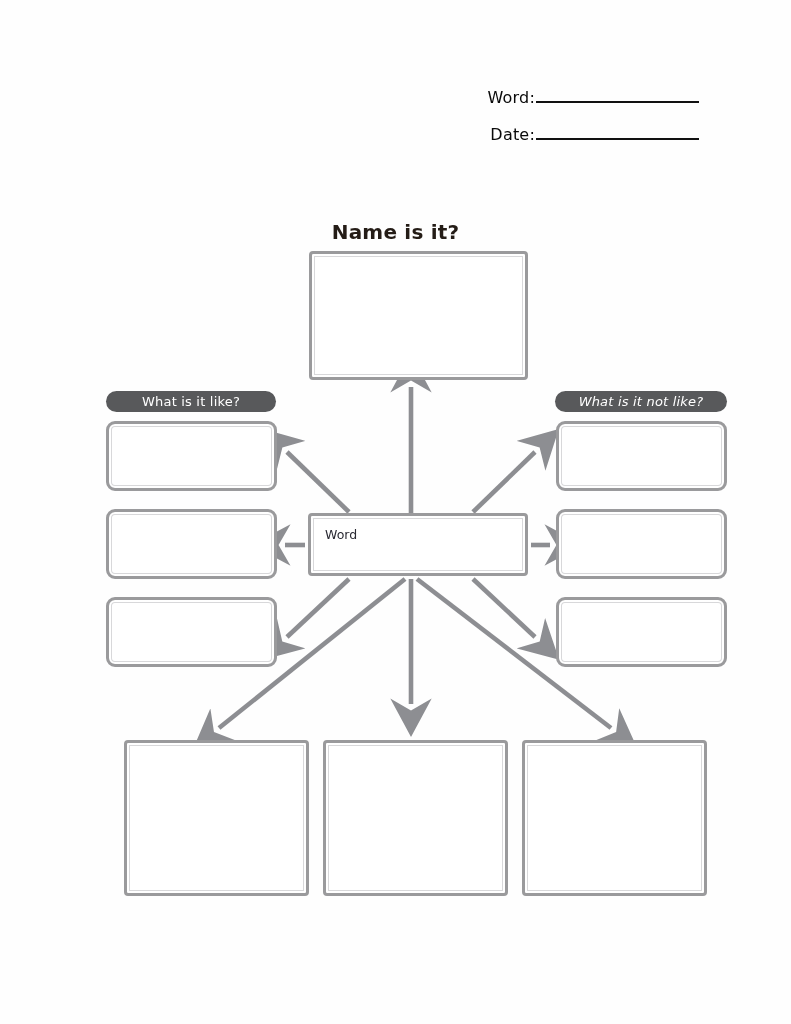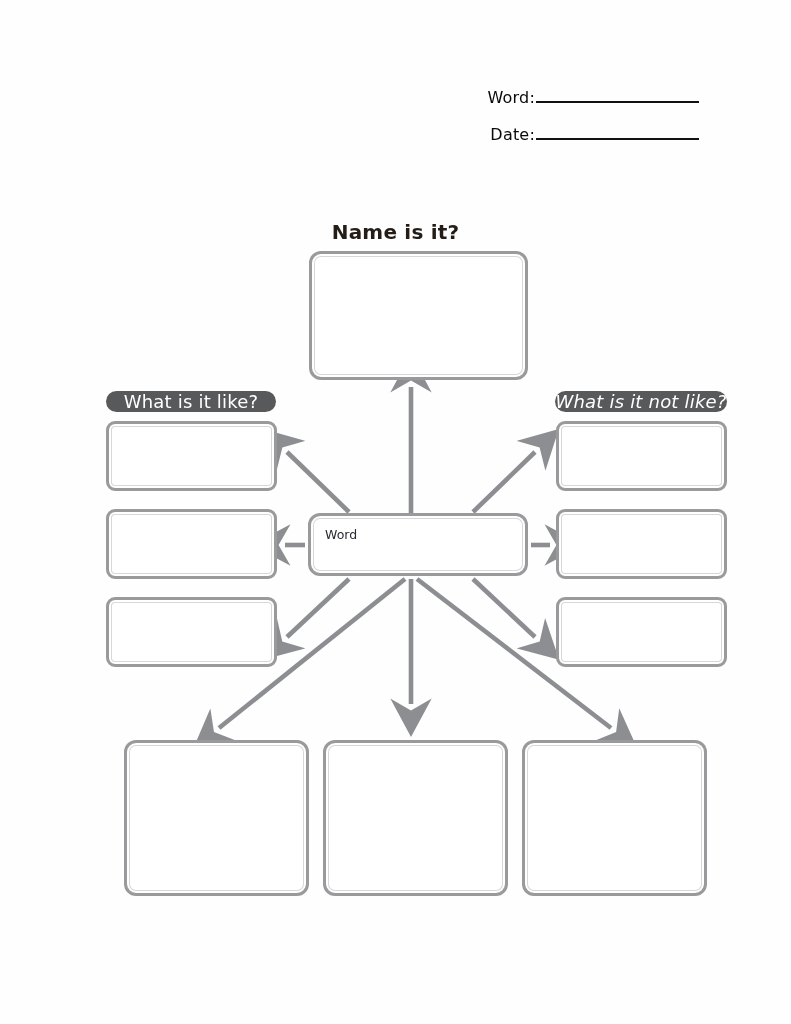--- a/index.html
+++ b/index.html
@@ -82,21 +82,21 @@
     top: 709px;
   }
 
   
   .pill {
     position: absolute;
     background: #58595b;
     color: #ffffff;
     border-radius: 11px;
     font-family: "DejaVu Sans", sans-serif;
-    font-size: 18px;
+    font-size: 13px;
     height: 21px;
     line-height: 21px;
     text-align: center;
     letter-spacing: .2px;
     white-space: nowrap;
   }
   #pill-what-is-it-like {
     left: 106px;
     top: 391px;
     width: 170px;
@@ -109,21 +109,21 @@
   }
 
   
   .box {
     position: absolute;
     background: #ffffff;
     border: 3px solid #9a9a9c;
     box-sizing: border-box;
     box-shadow: inset 0 0 0 2px #ffffff, inset 0 0 0 3px #d8d8da;
   }
-  .box-lg { border-radius: 12px; }
+  .box-lg { border-radius: 4px; }
   .box-sm { border-radius: 9px; }
 
   #box-what-is-it {
     left: 309px; top: 251px;
     width: 219px; height: 129px;
   }
 
   #box-like-1  { left: 106px; top: 421px; width: 171px; height: 70px; }
   #box-like-2  { left: 106px; top: 509px; width: 171px; height: 70px; }
   #box-like-3  { left: 106px; top: 597px; width: 171px; height: 70px; }

